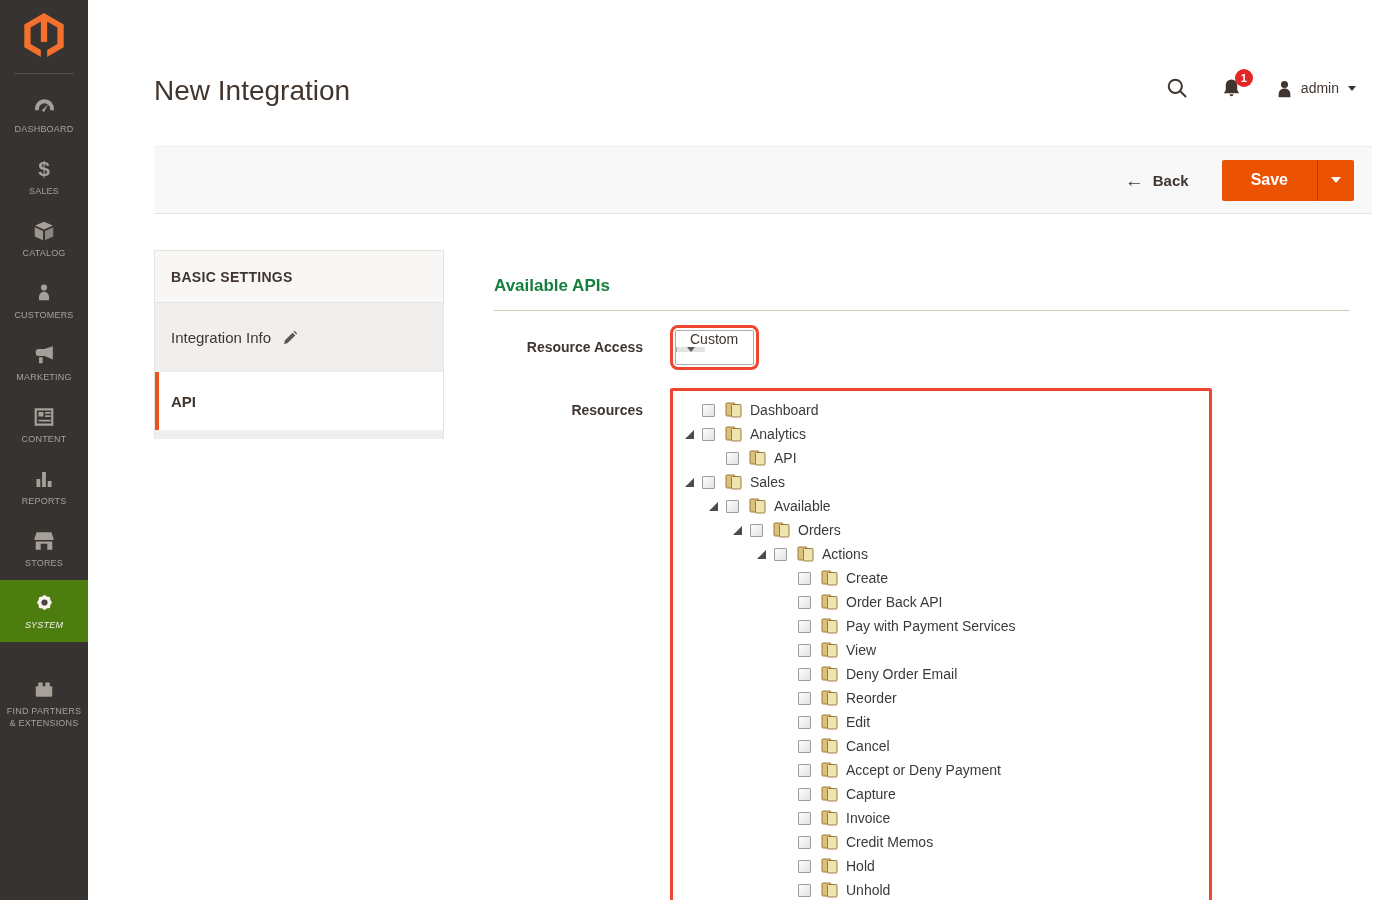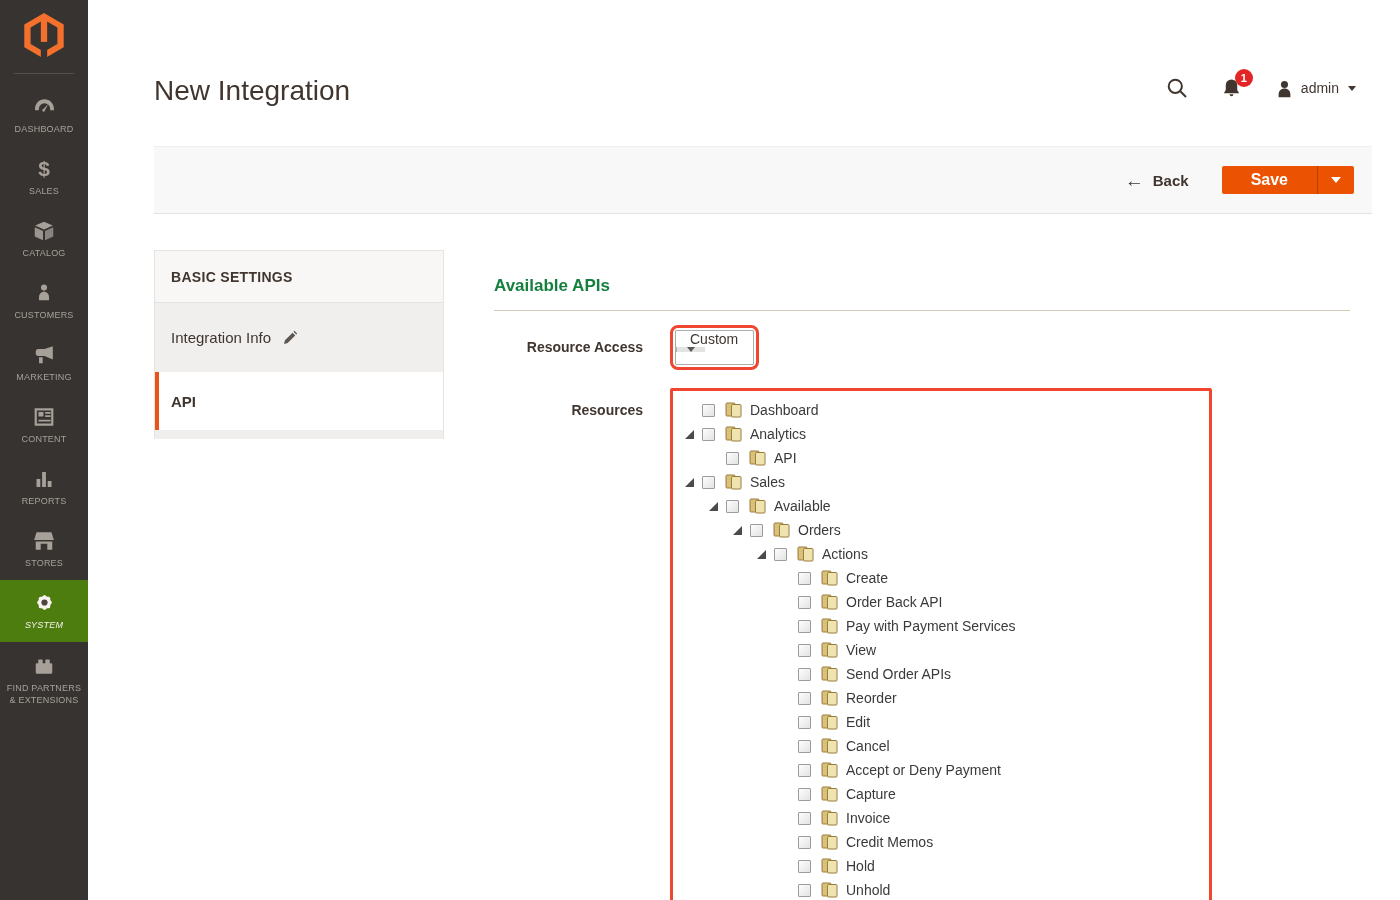--- a/index.html
+++ b/index.html
@@ -11,39 +11,39 @@
   .logo-wrap { padding-top:13px; display:flex; justify-content:center; cursor:pointer; }
   .logo-divider { border-top:1px solid #57514b; margin:14px 14px 0; }
   .nav { padding-top:10px; }
   .nav-item { height:62px; display:flex; flex-direction:column; align-items:center; justify-content:center; gap:4px; cursor:pointer; color:#a6a099; }
   .nav-item.active { background:#4d7c0f; color:#f6f2ee;font-style:italic; }
   .nav-icon { height:24px; display:flex; align-items:center; justify-content:center; }
   .nav-icon svg { display:block; }
   .nav-item .hole { fill:#373330; }
   .nav-item.active .hole { fill:#4a443f; }
   .nav-label { font-size:9px; text-transform:uppercase; letter-spacing:.2px; text-align:center; line-height:1.35; max-width:76px; }
-  .nav-item.partners { height:76px; }
+  .nav-item.partners { height:76px;margin-top:23px; }
 
   
   .page { flex:1; overflow:hidden;padding-left:36px; }
 
   .page-header { height:146px; display:flex; align-items:center; justify-content:space-between; padding:36px 44px 0 30px; }
   .page-title { font-size:28px; font-weight:400; color:#41362f; }
   .header-actions { display:flex; align-items:center; gap:33px; margin-top:-6px; }
   .icon-btn { position:relative; color:#41362f; cursor:pointer; display:flex; align-items:center; }
   .badge { position:absolute; top:-8px; right:-11px; background:#e22626; color:#fff; font-size:11px; font-weight:bold; min-width:18px; height:18px; border-radius:9px; display:flex; align-items:center; justify-content:center; padding:0 4px; }
   .admin-block { display:flex; align-items:center; gap:7px; cursor:pointer; color:#41362f; }
   .admin-name { font-size:14px; }
   .caret-down-sm { width:0; height:0; border-left:4px solid transparent; border-right:4px solid transparent; border-top:5px solid #41362f; margin-left:2px; }
 
   
   .action-bar { margin:0 28px 0 30px; height:68px; background:#f8f8f8; border-top:1px solid #eeeeee; border-bottom:1px solid #e3e3e3; display:flex; align-items:center; justify-content:flex-end; padding-right:18px; }
   .back-link { display:flex; align-items:center; gap:9px; color:#41362f; font-size:15px; font-weight:600; cursor:pointer; margin-right:33px; }
   .back-arrow { font-size:19px; line-height:1; font-weight:400; }
-  .save-split { display:flex; height:28px; background:#eb5202; border-radius:2px; overflow:hidden; cursor:pointer; }
+  .save-split { display:flex; height:41px; background:#eb5202; border-radius:2px; overflow:hidden; cursor:pointer; }
   .save-main { color:#fff; font-size:16px; font-weight:700; display:flex; align-items:center; padding:0 29px; }
   .save-arrow { width:37px; display:flex; align-items:center; justify-content:center; border-left:1px solid rgba(0,0,0,.22); }
   .save-arrow .tri { width:0; height:0; border-left:5px solid transparent; border-right:5px solid transparent; border-top:6px solid #fff; }
 
   
   .content { display:flex; padding:36px 50px 0 30px; align-items:flex-start; }
 
   
   .tabs-panel { width:290px; flex:0 0 290px; margin-right:50px; border:1px solid #e7e4e0; border-bottom:none; }
   .tabs-header { height:52px; background:#f8f7f6; border-bottom:1px solid #e3e3e3; display:flex; align-items:center; padding-left:16px; font-size:14px; font-weight:700; color:#41362f; text-transform:uppercase; letter-spacing:.3px; }
@@ -435,21 +435,21 @@
         <polygon points="9,0 9,9 0,9" fill="#4b4b4b"></polygon>
       </svg>
     </span>
     <span class="tree-checkbox"></span>
     <span class="folder-ic">
       <svg width="17" height="16" viewBox="0 0 17 16">
         <rect x="1" y="1" width="9" height="13" rx="1" fill="#d9c07b" stroke="#9a7d3c"></rect>
         <rect x="6.5" y="2.5" width="9.5" height="12.5" rx="1" fill="#efe3b0" stroke="#9a7d3c"></rect>
       </svg>
     </span>
-    <span class="tree-label">Send Order APIs</span>
+    <span class="tree-label">Deny Order Email</span>
   </div>
               <div class="tree-row" style="padding-left: 96px;">
     <span class="caret-slot">
       <svg class="caret" width="9" height="9" viewBox="0 0 9 9" style="visibility: hidden;">
         <polygon points="9,0 9,9 0,9" fill="#4b4b4b"></polygon>
       </svg>
     </span>
     <span class="tree-checkbox"></span>
     <span class="folder-ic">
       <svg width="17" height="16" viewBox="0 0 17 16">

